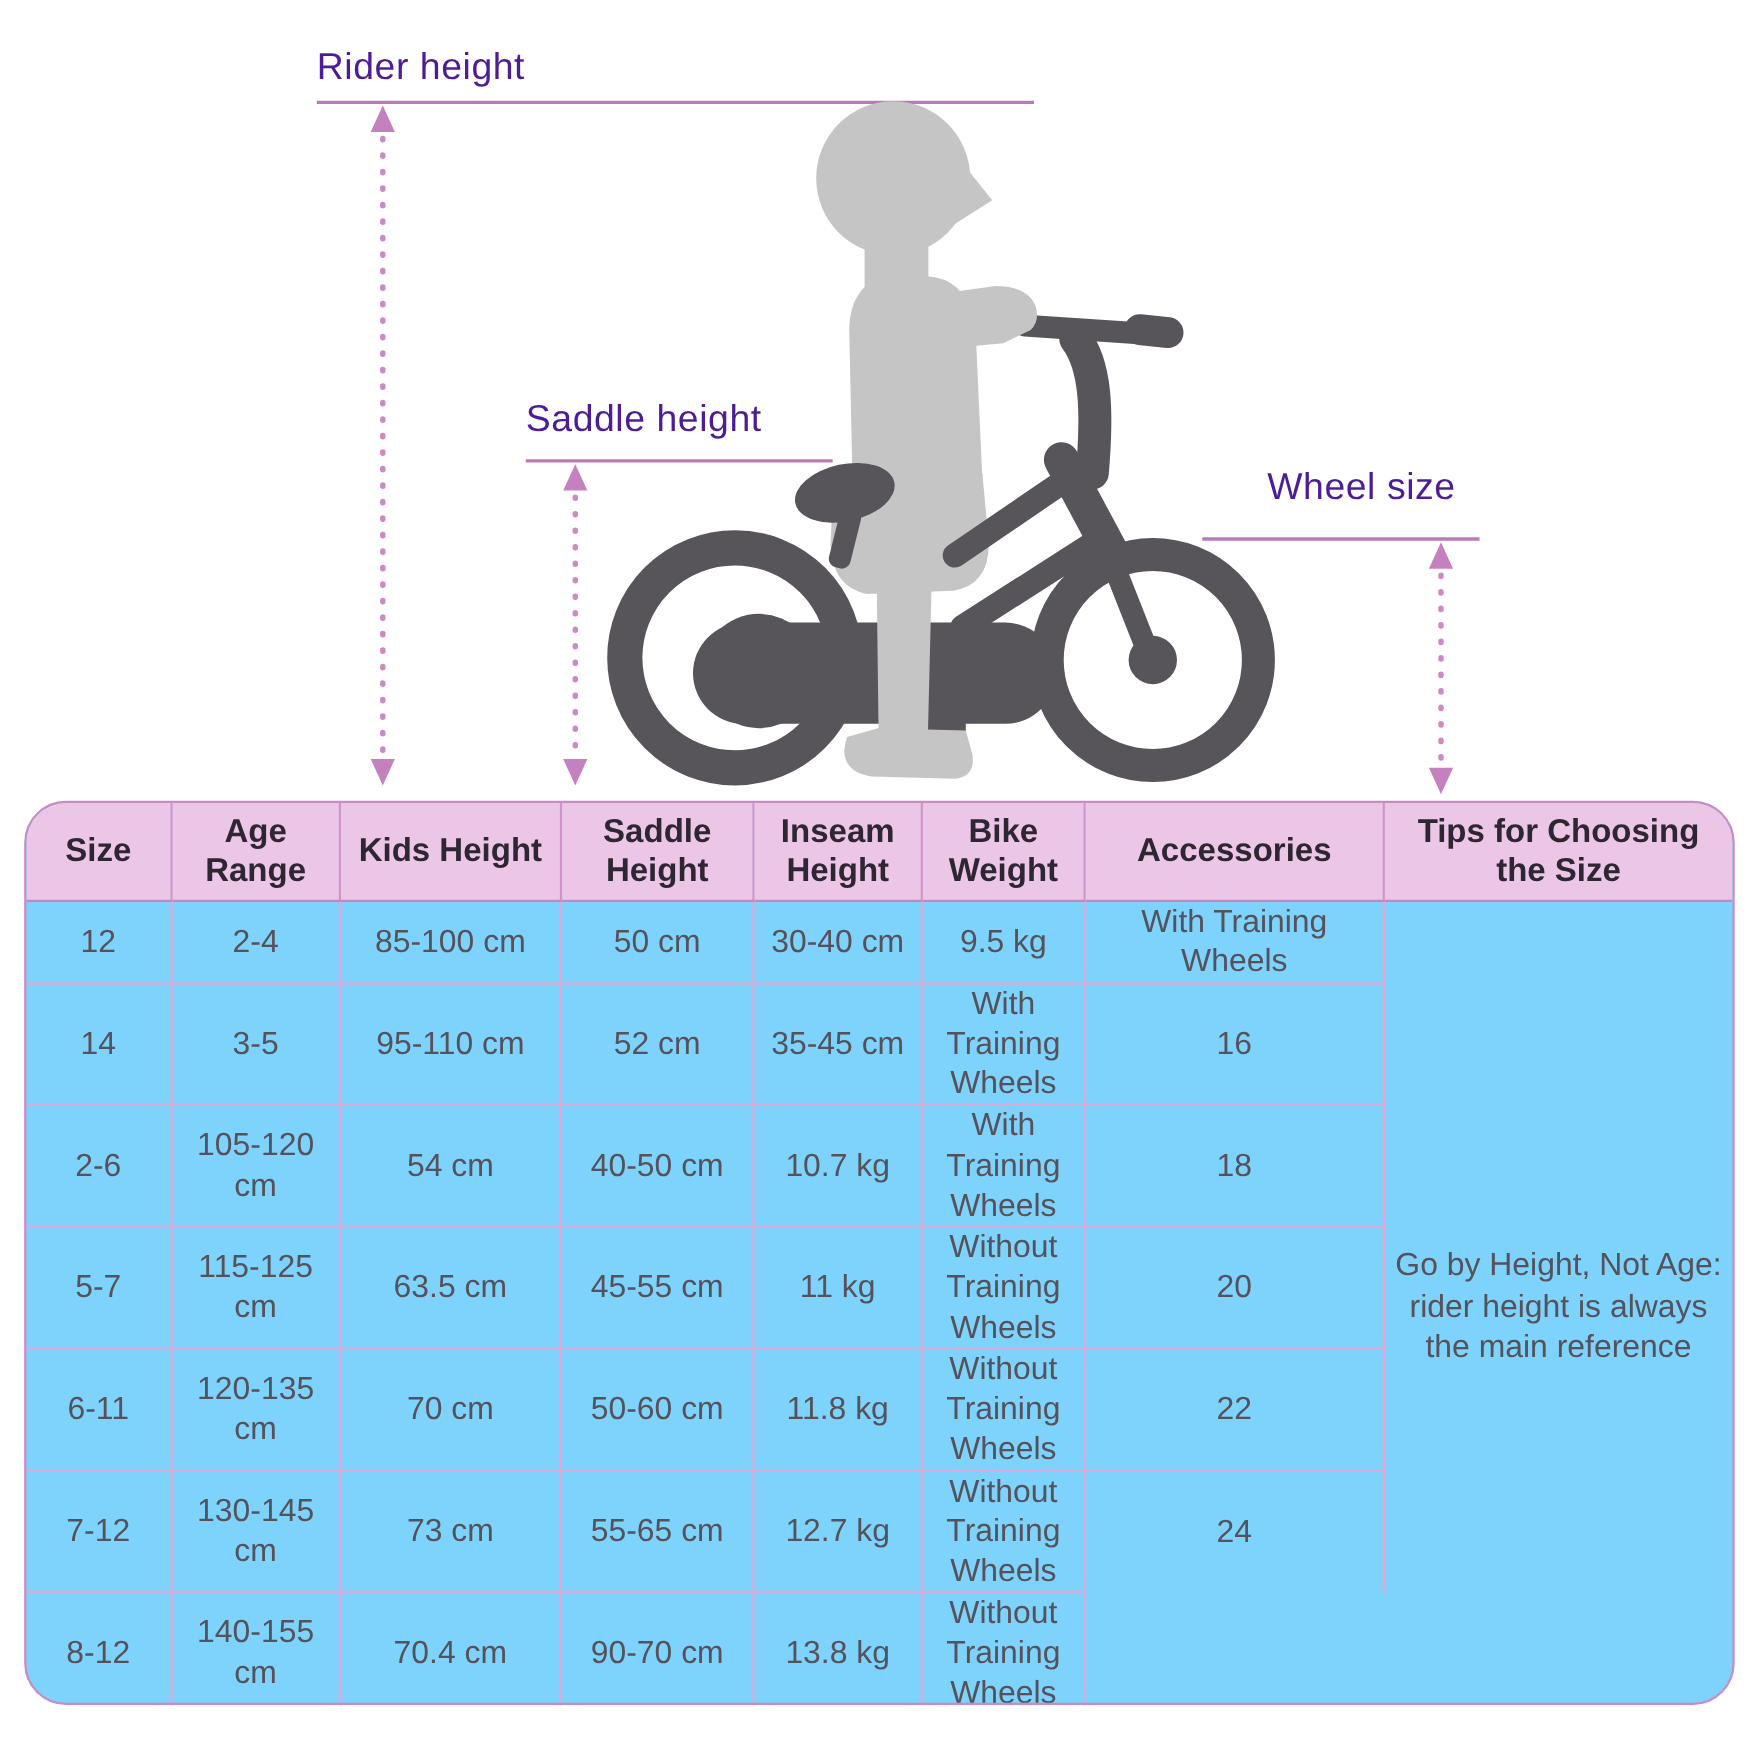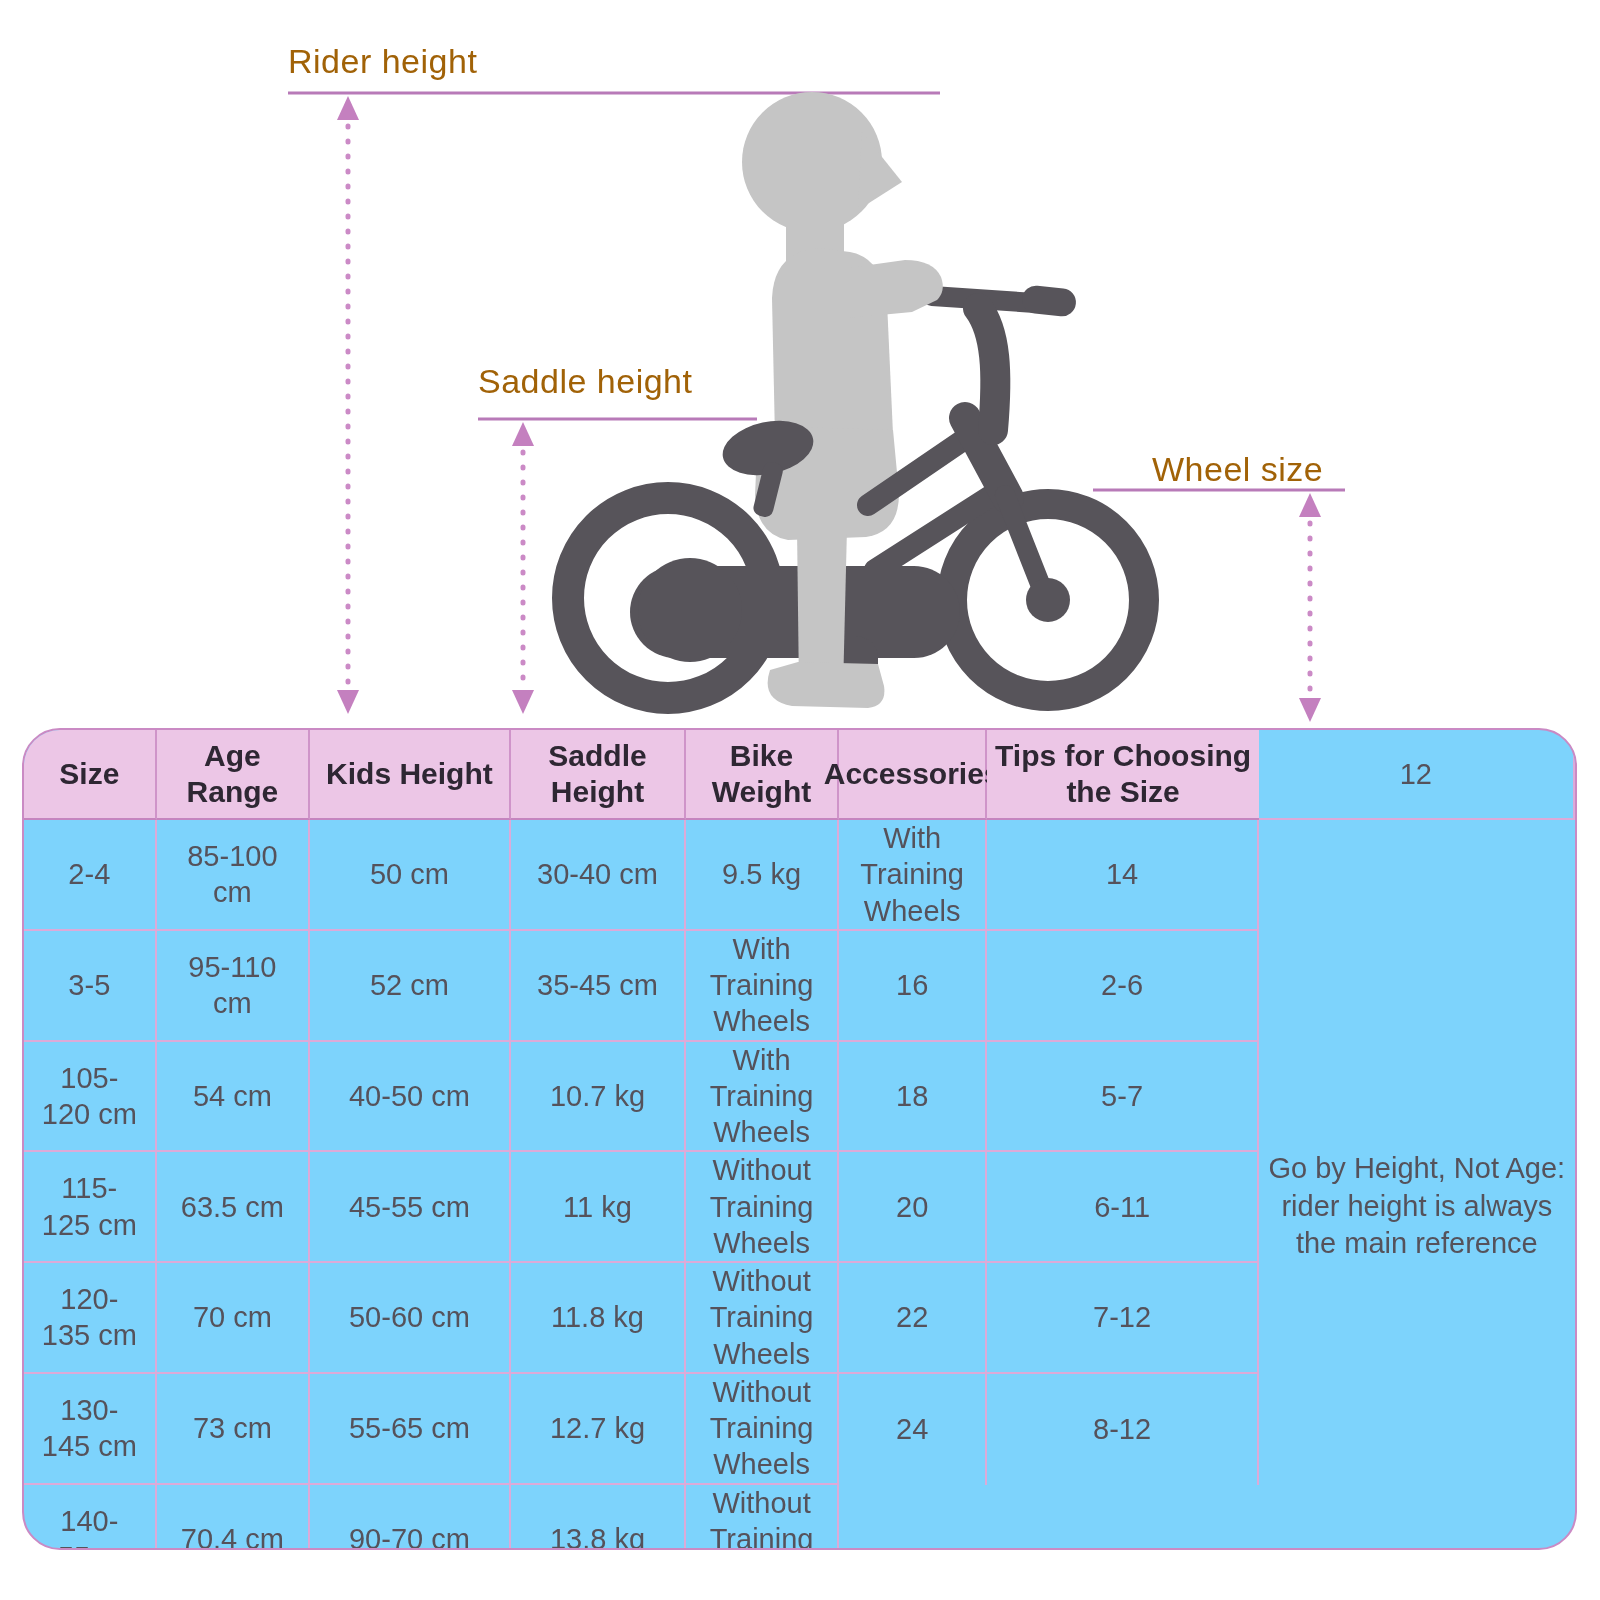--- a/index.html
+++ b/index.html
@@ -2,26 +2,26 @@
 <html><head>
 <meta charset="utf-8">
 <style>
   html,body{margin:0;padding:0;background:#ffffff;}
   #stage{
     position:relative;width:1600px;height:1600px;background:#ffffff;overflow:hidden;
     font-family:"Liberation Sans", sans-serif;
   }
   
   .measure-label{
-    position:absolute;font-size:34px;color:#a16207;letter-spacing:.5px;
+    position:absolute;font-size:34px;color:#4c1d95;letter-spacing:.5px;
     font-weight:400;white-space:nowrap;
   }
   #riderLabel{left:288px;top:42px;}
   #saddleLabel{left:478px;top:362px;}
-  #wheelLabel{left:1152px;top:450px;}
+  #wheelLabel{left:1152px;top:424px;}
   #diagramSvg{position:absolute;left:0;top:0;}
   
   #tableWrap{
     position:absolute;left:22px;top:728px;width:1555px;height:822px;
     box-sizing:border-box;border:2px solid #ca8ac4;border-radius:38px;overflow:hidden;
     background:#7dd3fc;
   }
   #grid{
     display:grid;width:100%;height:100%;
     grid-template-columns:8.55% 9.9% 12.93% 11.32% 9.84% 9.58% 17.49% 20.39%;
@@ -115,20 +115,21 @@
   <div id="saddleLabel" class="measure-label">Saddle height</div>
   <div id="wheelLabel" class="measure-label">Wheel size</div>
 
   <div id="tableWrap">
     <div id="grid">
 
       <div class="hc">Size</div>
       <div class="hc">Age Range</div>
       <div class="hc">Kids Height</div>
       <div class="hc">Saddle Height</div>
+      <div class="hc">Inseam Height</div>
       <div class="hc">Bike Weight</div>
       <div class="hc">Accessories</div>
       <div class="hc lastcol">Tips for Choosing the Size</div>
 
       <div class="c">12</div>
       <div class="c">2-4</div>
       <div class="c">85-100 cm</div>
       <div class="c">50 cm</div>
       <div class="c">30-40 cm</div>
       <div class="c">9.5 kg</div>

